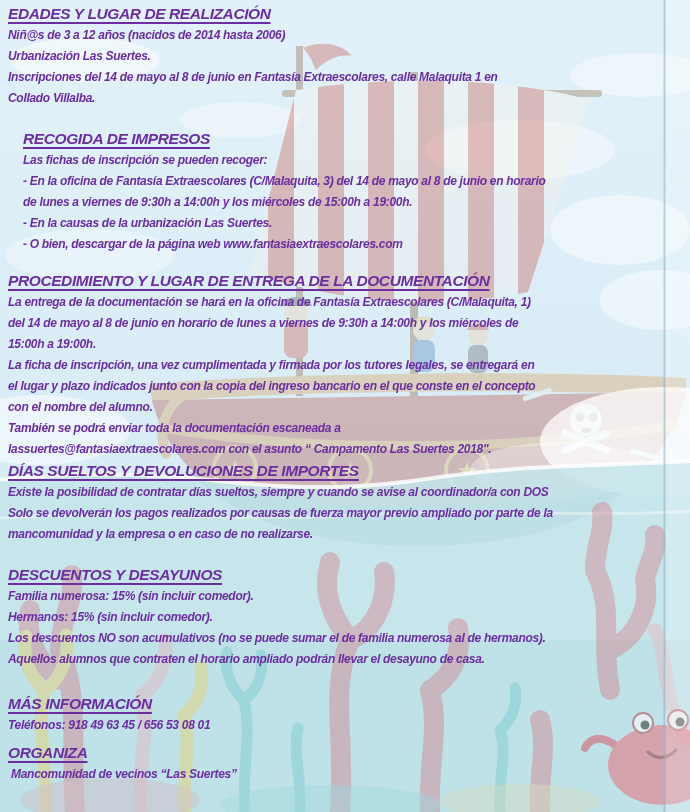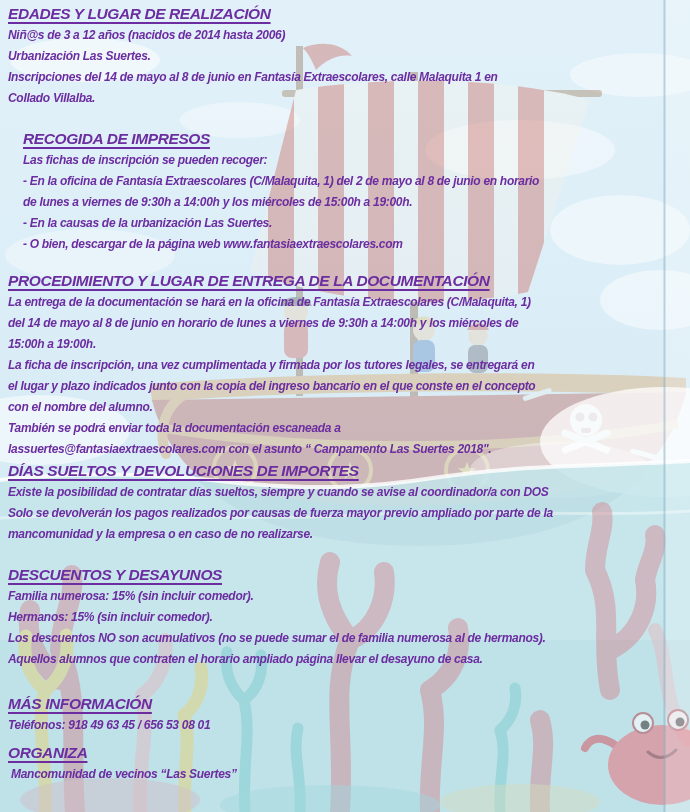--- a/index.html
+++ b/index.html
@@ -191,21 +191,21 @@
       <h2 class="hd">EDADES Y LUGAR DE REALIZACIÓN</h2>
       <div class="ln">Niñ@s de 3 a 12 años (nacidos de 2014 hasta 2006)</div>
       <div class="ln">Urbanización Las Suertes.</div>
       <div class="ln">Inscripciones del 14 de mayo al 8 de junio en Fantasía Extraescolares, calle Malaquita 1 en</div>
       <div class="ln">Collado Villalba.</div>
     </section>
 
     <section class="sec s1">
       <h2 class="hd">RECOGIDA DE IMPRESOS</h2>
       <div class="ln">Las fichas de inscripción se pueden recoger:</div>
-      <div class="ln">- En la oficina de Fantasía Extraescolares (C/Malaquita, 1) del 2 de mayo al 8 de junio en horario</div>
+      <div class="ln">- En la oficina de Fantasía Extraescolares (C/Malaquita, 3) del 14 de mayo al 8 de junio en horario</div>
       <div class="ln">de lunes a viernes de 9:30h a 14:00h y los miércoles de 15:00h a 19:00h.</div>
       <div class="ln">- En la causas de la urbanización Las Suertes.</div>
       <div class="ln">- O bien, descargar de la página web www.fantasiaextraescolares.com</div>
     </section>
 
     <section class="sec s2">
       <h2 class="hd">PROCEDIMIENTO Y LUGAR DE ENTREGA DE LA DOCUMENTACIÓN</h2>
       <div class="ln">La entrega de la documentación se hará en la oficina de Fantasía Extraescolares (C/Malaquita, 1)</div>
       <div class="ln">del 14 de mayo al 8 de junio en horario de lunes a viernes de 9:30h a 14:00h y los miércoles de</div>
       <div class="ln">15:00h a 19:00h.</div>
@@ -221,21 +221,21 @@
       <div class="ln">Existe la posibilidad de contratar días sueltos, siempre y cuando se avise al coordinador/a con DOS</div>
       <div class="ln">Solo se devolverán los pagos realizados por causas de fuerza mayor previo ampliado por parte de la</div>
       <div class="ln">mancomunidad y la empresa o en caso de no realizarse.</div>
     </section>
 
     <section class="sec s4">
       <h2 class="hd">DESCUENTOS Y DESAYUNOS</h2>
       <div class="ln">Familia numerosa: 15% (sin incluir comedor).</div>
       <div class="ln">Hermanos: 15% (sin incluir comedor).</div>
       <div class="ln">Los descuentos NO son acumulativos (no se puede sumar el de familia numerosa al de hermanos).</div>
-      <div class="ln">Aquellos alumnos que contraten el horario ampliado página llevar el desayuno de casa.</div>
+      <div class="ln">Aquellos alumnos que contraten el horario ampliado podrán llevar el desayuno de casa.</div>
     </section>
 
     <section class="sec s5">
       <h2 class="hd">MÁS INFORMACIÓN</h2>
       <div class="ln">Teléfonos: 918 49 63 45 / 656 53 08 01</div>
     </section>
 
     <section class="sec s6">
       <h2 class="hd">ORGANIZA</h2>
       <div class="ln"> Mancomunidad de vecinos “Las Suertes”</div>

